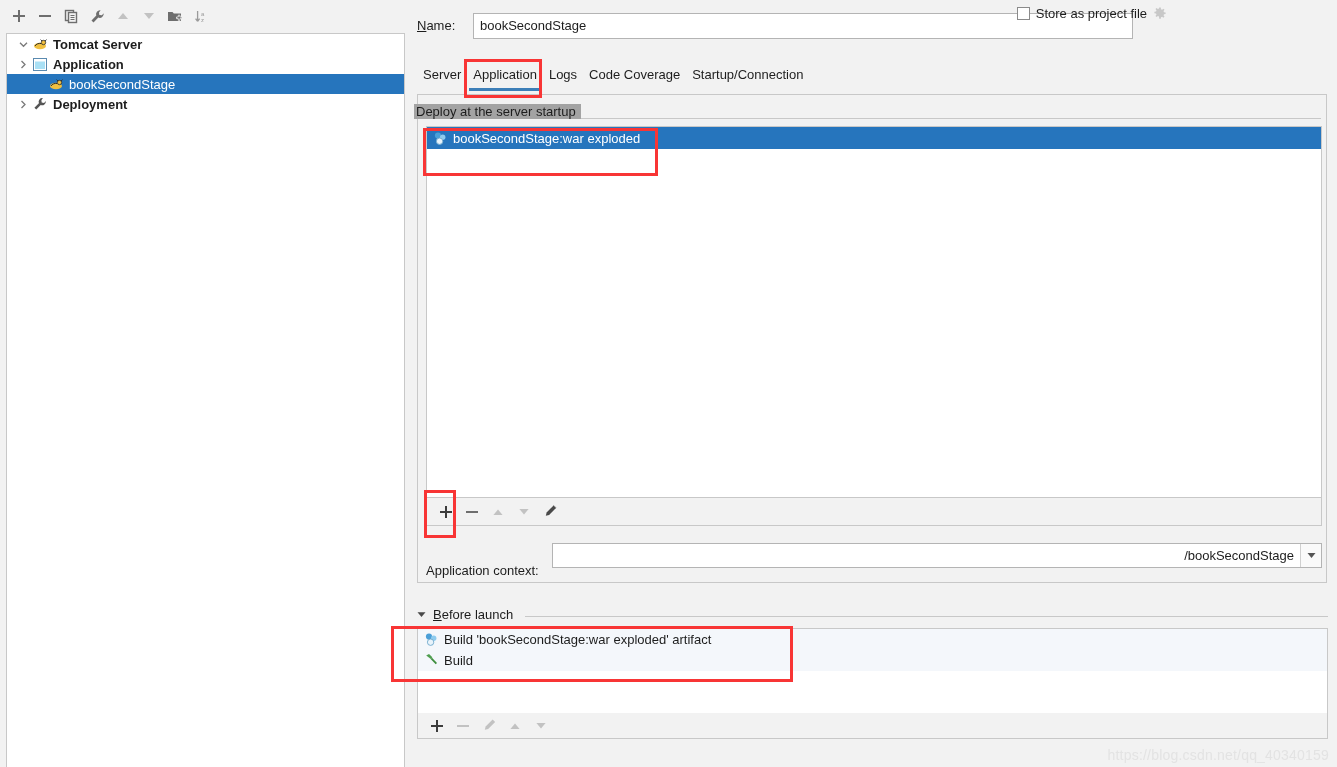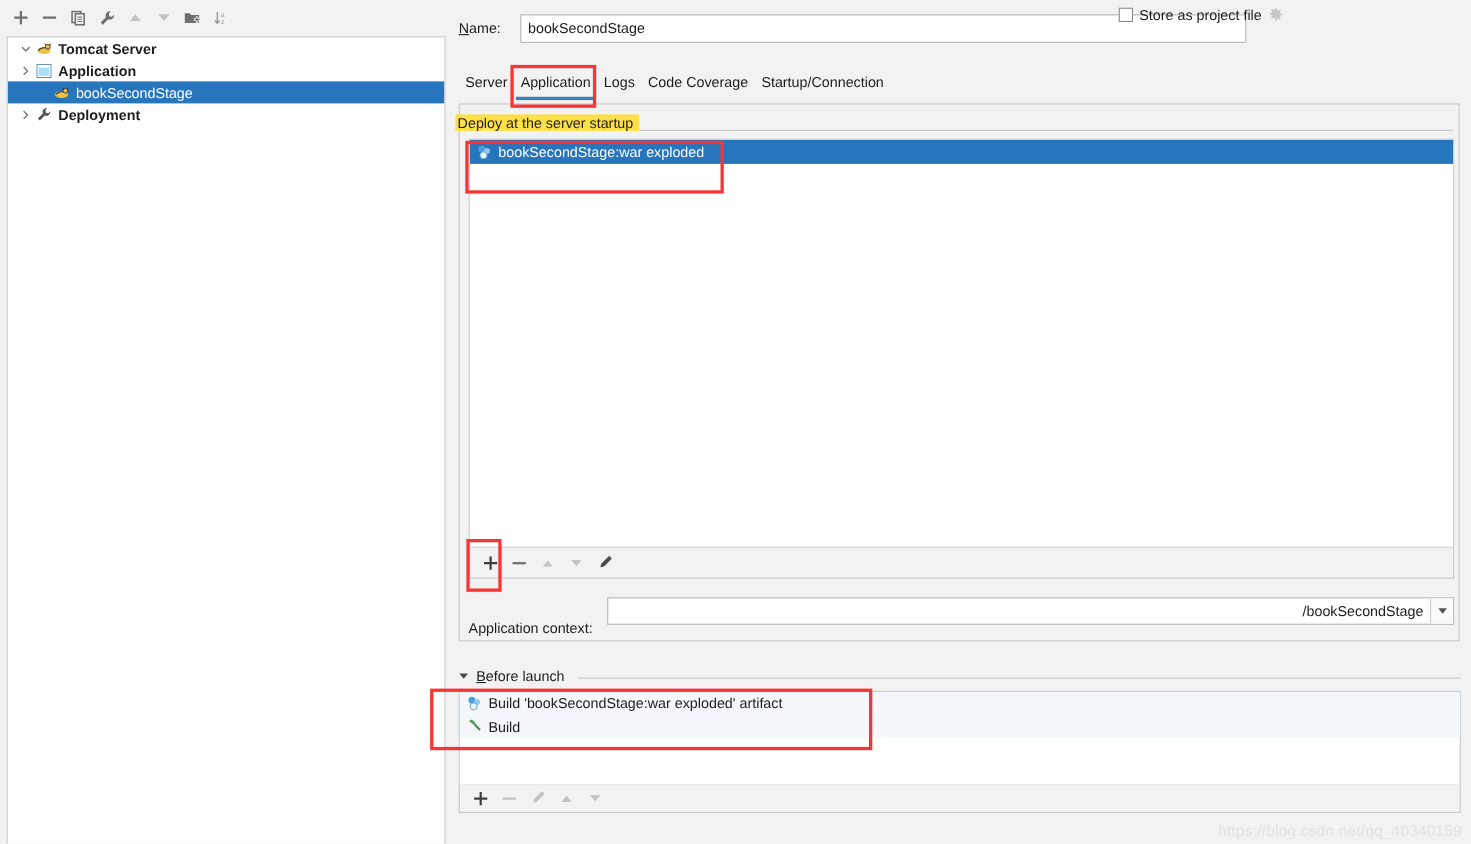--- a/index.html
+++ b/index.html
@@ -144,21 +144,21 @@
 
   
   #deploy-box {
     position: absolute; left: 11px; top: 94px;
     width: 910px; height: 489px;
     border: 1px solid #c8c8c8;
     background: #f2f2f2;
   }
   #deploy-legend {
     position: absolute; left: 8px; top: 104px;
-    background: #fde047;
+    background: #a3a3a3;
     padding: 0 5px 0 2px;
     font-size: 13px;
     z-index: 3;
   }
   #legend-line {
     position: absolute; left: 175px; top: 118px;
     width: 740px; height: 1px;
     background: #c8c8c8;
     z-index: 2;
   }

